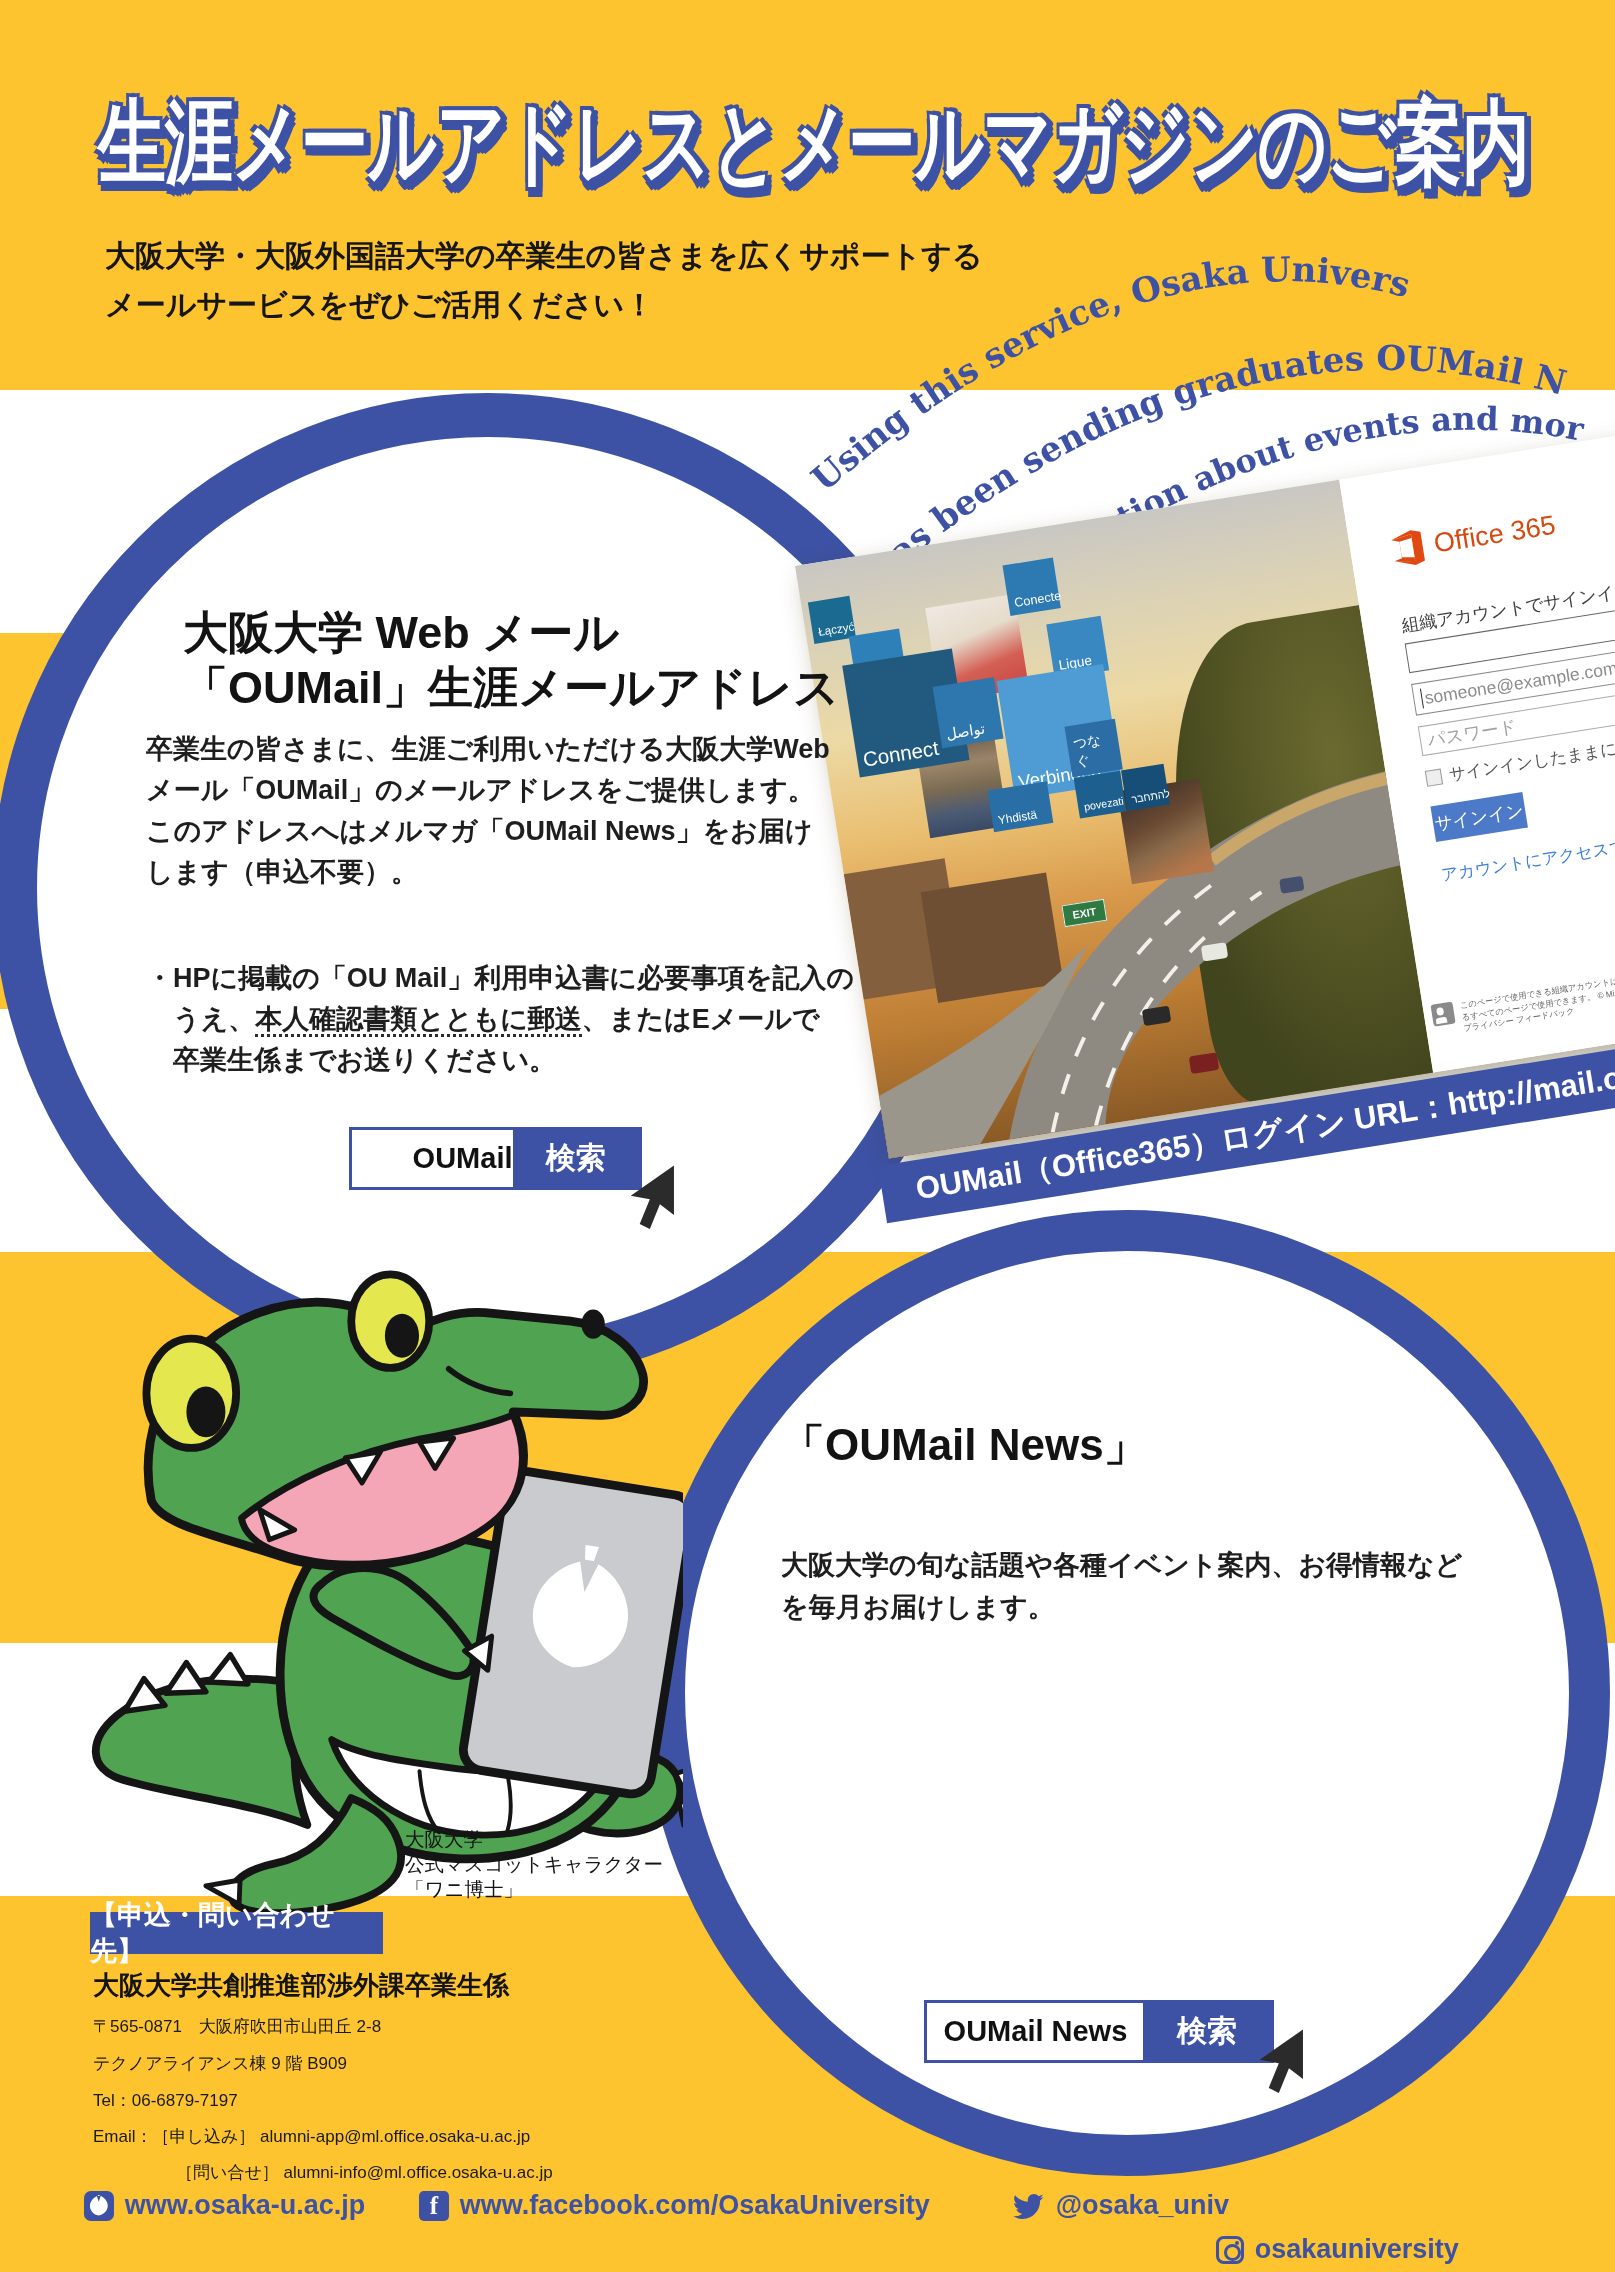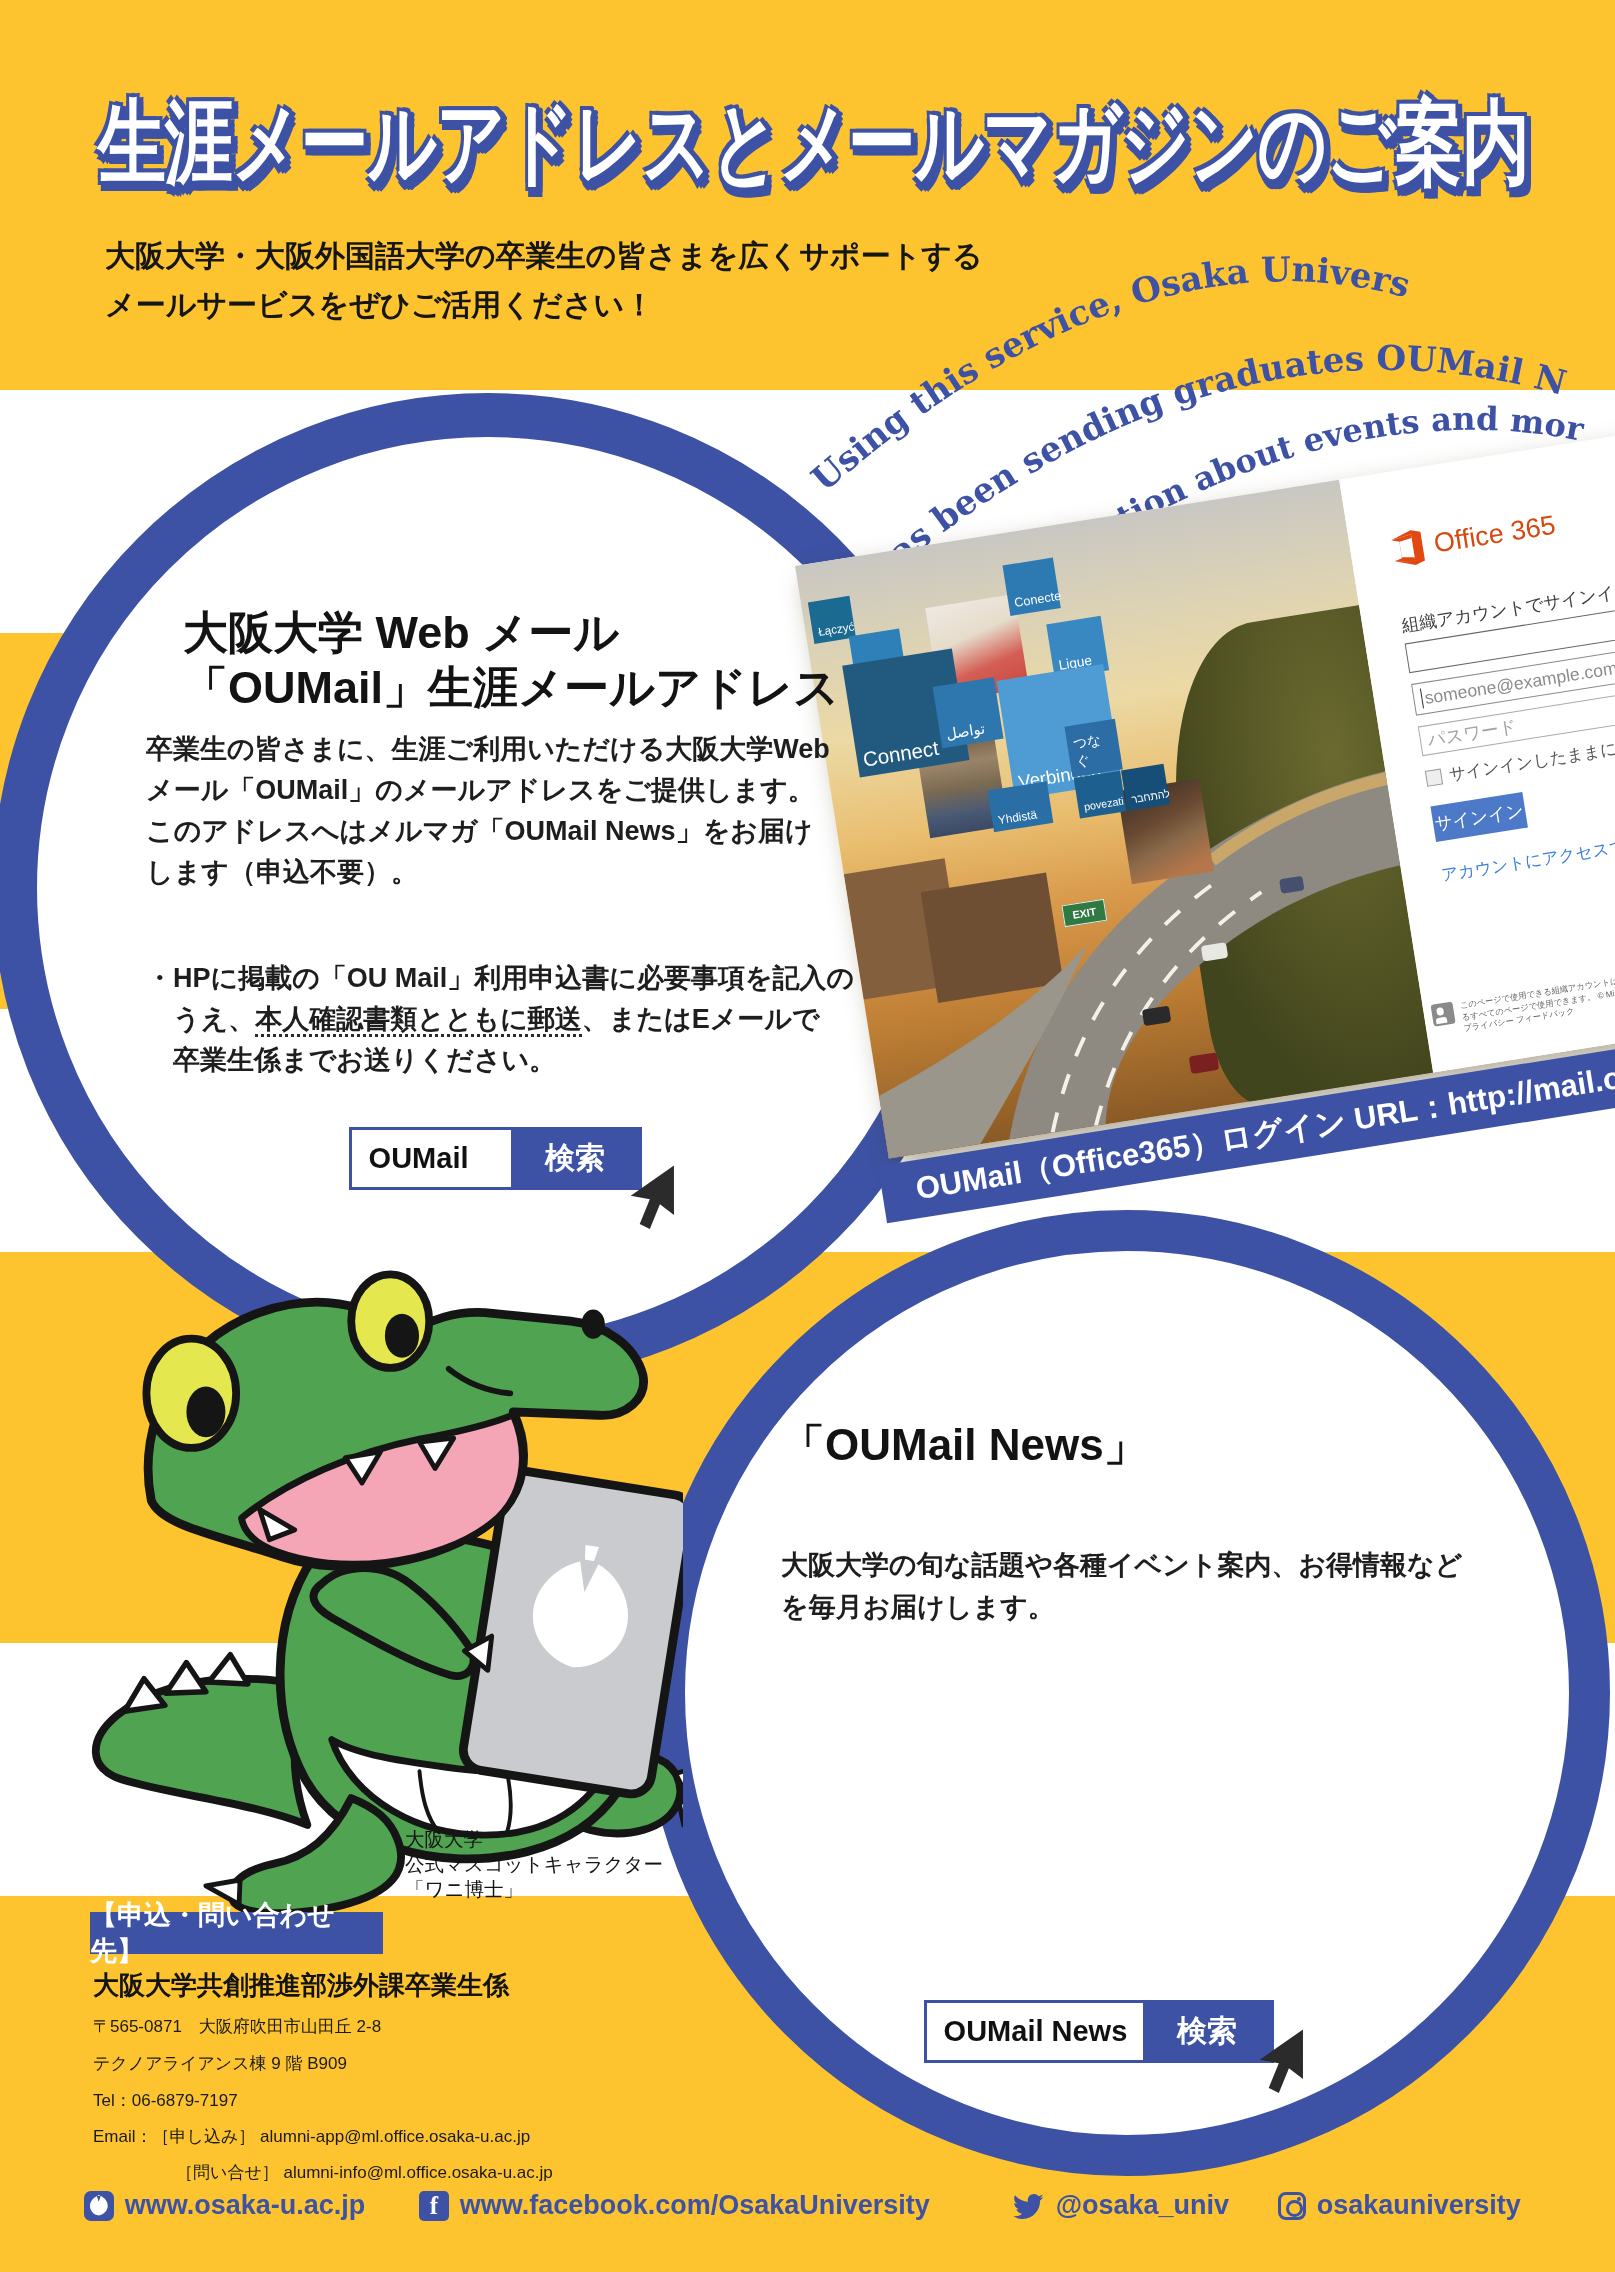--- a/index.html
+++ b/index.html
@@ -29,21 +29,21 @@
   .left-bullets{left:146px;top:917px;font-size:27px;font-weight:700;line-height:41px;width:722px;}
   .dotted-u{border-bottom:3.9px dotted #2b2b2b;}
   .right-heading{left:781px;top:1417px;font-size:44px;line-height:55px;}
   .right-body{left:781px;top:1544px;font-size:27px;font-weight:700;line-height:42px;width:732px;}
   .right-bullets{left:781px;top:1659px;font-size:27px;font-weight:700;line-height:40px;width:742px;}
   .search{position:absolute;display:flex;border:3.9px solid #3D52A4;background:#fff;box-sizing:border-box;}
   .search .q{flex:1;display:flex;align-items:center;padding-left:16.6px;font-size:29px;font-weight:700;color:#111;
     font-family:"Liberation Sans","DejaVu Sans",sans-serif;}
   .search .btn{width:128px;background:#3D52A4;color:#fff;display:flex;align-items:center;justify-content:center;
     font-size:30px;font-weight:900;}
-  #search1{left:349px;top:1127px;width:293px;height:63px;}
+  #search1{left:349px;top:1127px;width:293px;height:63px;padding-left:44px;}
   #search2{left:924px;top:2000px;width:350px;height:63px;}
   .cursor{position:absolute;width:63px;height:73px;}
   #cursor1{left:620px;top:1161px;}
   #cursor2{left:1249px;top:2025px;}
   
   .card{left:795px;top:566px;width:927px;height:600px;transform:rotate(-9deg);transform-origin:top left;
     background:#fff;box-shadow:8.8px 12.7px 27px rgba(70,55,15,.4);}
   .collage{position:absolute;left:0;top:0;width:551px;height:600px;overflow:hidden;
     background:linear-gradient(180deg,#c9c7c3 0%,#ddd3b4 16%,#ecd9a4 30%,#e9bd6e 48%,#d99a4c 62%,#bb7c33 80%,#8a5a26 100%);}
   .trees{position:absolute;right:-19.5px;top:127px;width:234px;height:478px;background:
@@ -298,21 +298,21 @@
     <span>www.facebook.com/OsakaUniversity</span>
   </div>
   <div class="footer-item" style="left:1013px;">
     <span class="ic">
       <svg width="32" height="28" viewBox="0 0 50 44">
           <path d="M48 8 C46.2 8.8 44.3 9.3 42.3 9.6 C44.4 8.3 45.9 6.3 46.6 4 C44.6 5.2 42.4 6 40.1 6.5 C38.2 4.4 35.6 3.2 32.8 3.2 C27.4 3.2 23 7.6 23 13 C23 13.8 23.1 14.5 23.3 15.2 C15.1 14.8 7.9 10.9 3.1 5 C2.2 6.5 1.7 8.3 1.7 10.2 C1.7 13.6 3.4 16.6 6.1 18.4 C4.5 18.3 3 17.9 1.7 17.2 L1.7 17.3 C1.7 22.1 5.1 26.1 9.6 27 C8.8 27.2 7.9 27.3 7 27.3 C6.4 27.3 5.7 27.25 5.1 27.1 C6.4 31 10 33.9 14.3 34 C10.9 36.6 6.7 38.1 2.1 38.1 C1.3 38.1 0.5 38 0 37.9 C4.1 40.7 9.3 42.3 14.9 42.3 C32.7 42.3 42.4 27.5 42.4 14.7 L42.4 13.4 C44.3 12 45.9 10.3 48 8 Z" fill="#3D52A4"></path>
         </svg>
     </span>
     <span>@osaka_univ</span>
   </div>
-  <div class="footer-item" style="left:1278px;">
+  <div class="footer-item" style="left:1216px;margin-top:44px;">
     <span class="ic">
         <span class="ig"></span>
       </span>
     <span>osakauniversity</span>
   </div>
 
 </div>
 
 
 </body></html>

